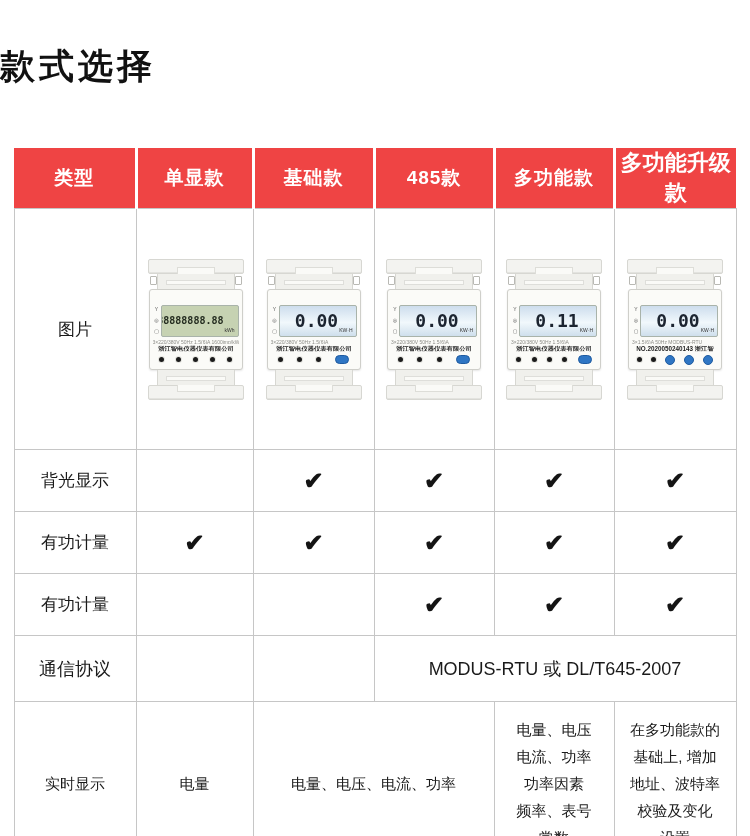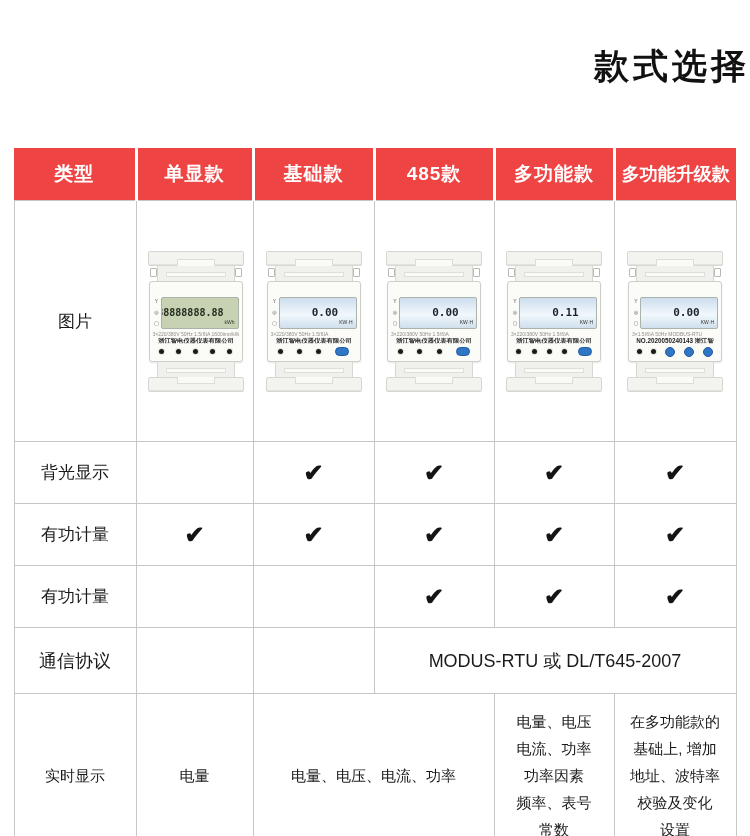--- a/index.html
+++ b/index.html
@@ -4,40 +4,40 @@
 <style>
   html,body { margin:0; padding:0; background:#ffffff; }
   body {
     width:750px; height:836px;
     font-family:"Liberation Sans", sans-serif;
     color:#1a1a1a;
     overflow:hidden;
   }
   .page-title {
     margin:0; padding-top:42px;
-    text-align:right;
+    text-align:left;
     font-size:35px; line-height:48px;
     font-weight:600; letter-spacing:4px;
     color:#111;
   }
   table.compare {
     border-collapse:collapse;
     table-layout:fixed;
     width:722px;
     margin:58px auto 0;
   }
   th {
     background:#ef4444; color:#fff;
     font-size:19px; font-weight:700;
     height:52px; padding:0;
     border-left:3px solid #fff;
     letter-spacing:1px;
   }
   th:first-child { border-left:none; }
-  th.th-wide { letter-spacing:0; font-size:18px; }
+  th.th-wide { letter-spacing:0; font-size:22px; }
   td {
     border:1px solid #c6c6c6;
     text-align:center; vertical-align:middle;
     padding:11px;
   }
   .picture-row td { height:218px; }
   .feature-row td { height:39px;margin-top:41px; }
   .protocol-row td { height:43px; font-size:18px;margin-left:28px; }
   .realtime-row td { height:140px; font-size:15px; line-height:1.8; white-space:pre-line;margin-left:48px; }
   .row-label { font-size:17px; color:#1a1a1a; }
@@ -99,21 +99,21 @@
   .m-lcd {
     flex:1; height:30px;
     border:1px solid #a9b3aa; border-radius:2px;
     display:flex; align-items:center; justify-content:flex-end;
     padding:0 3px; overflow:hidden; position:relative;
   }
   .lcd-green { background:#c6d2b2; }
   .lcd-blue  { background:linear-gradient(180deg,#cddded 0%,#f1f8fc 55%,#cfdfec 100%); }
   .m-value {
     font-family:"DejaVu Sans Mono", monospace;
-    font-weight:700; font-size:11px; color:#1c2430; letter-spacing:0;
+    font-weight:700; font-size:18px; color:#1c2430; letter-spacing:0;
   }
   .lcd-full .m-value { font-size:10px; color:#222a1e; letter-spacing:0; }
   .m-unit { font-size:5px; color:#333; align-self:flex-end; padding-bottom:3px; margin-left:1px; }
   .m-spec {
     margin-top:2px; height:5px; overflow:hidden;
     font-size:5px; color:#8d8d88; white-space:nowrap;
   }
   .m-company {
     margin-top:1px; height:7px; overflow:hidden; text-align:center;
     font-size:7px; font-weight:700; color:#222; white-space:nowrap;

